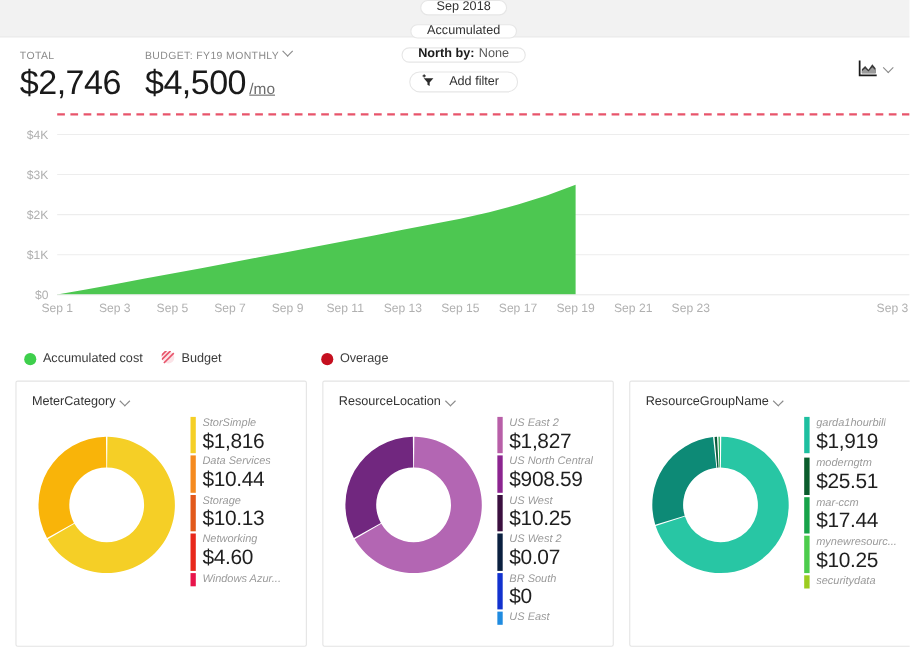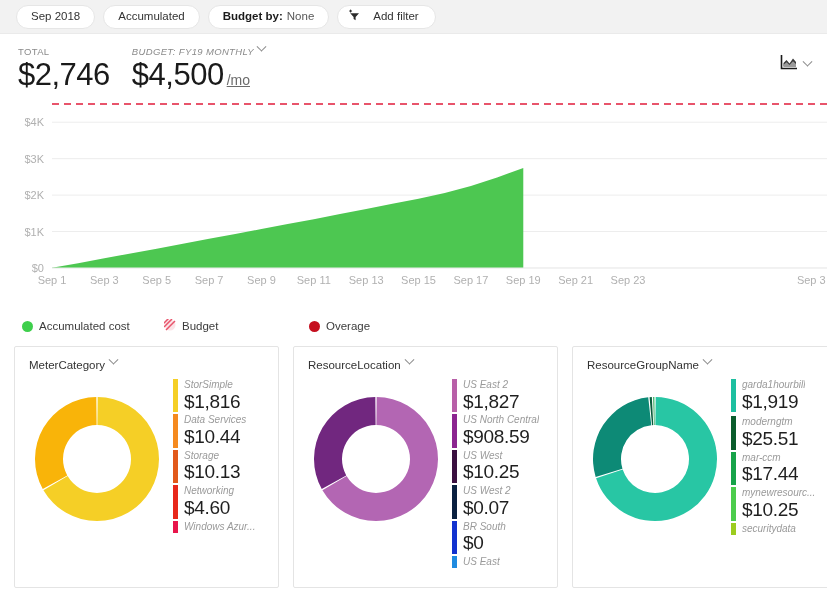--- a/index.html
+++ b/index.html
@@ -12,20 +12,21 @@
 
   
   .toolbar {
     height: 34px;
     background: #f2f2f2;
     display: flex;
     align-items: center;
     gap: 8px;
     padding: 0 0 0 16px;
     border-bottom: 1px solid #eaeaea;
+    flex-direction: column;
   }
   .pill {
     height: 24px;
     background: #ffffff;
     border: 1px solid #e6e6e6;
     border-radius: 13px;
     display: flex;
     align-items: center;
     padding: 0 14px;
     font-size: 11.5px;
@@ -52,21 +53,21 @@
   .stat-cap {
     font-size: 9.5px;
     letter-spacing: 0.35px;
     color: #8a8a8a;
     text-transform: uppercase;
     display: flex;
     align-items: flex-start;
     gap: 4px;
     margin-bottom: 1px;
   }
-  .stat-cap.clickable { cursor: pointer; font-style: italic; }
+  .stat-cap.clickable { cursor: pointer; }
   .stat-val {
     font-size: 31px;
     color: #1a1a1a;
     line-height: 1.12;
     letter-spacing: -0.5px;
     display: flex;
     align-items: baseline;
     text-align: center;
   }
   .stat-suffix {
@@ -133,21 +134,21 @@
     height: 242px;
     overflow: hidden;
     position: relative;
     flex: 0 0 auto;
   }
   .card-title {
     font-size: 11.5px;
     color: #333333;
     padding: 12px 0 0 14px;
     display: flex;
-    align-items: flex-start;
+    align-items: flex-end;
     gap: 5px;
     cursor: pointer;
   }
   .card-body {
     display: flex;
     padding: 6px 0 0 6px;
     height: 200px;
   }
   .donut-col {
     width: 152px;
@@ -192,21 +193,21 @@
 <body>
 
 <div class="toolbar">
   <div class="pill">
     <span>Sep 2018</span>
   </div>
   <div class="pill">
     <span>Accumulated</span>
   </div>
   <div class="pill">
-    <span class="gb-label">Budget by:</span>
+    <span class="gb-label">North by:</span>
     <span class="gb-value">None</span>
   </div>
   <div class="pill pill-filter">
     <span class="funnel-icon">
       <svg width="14" height="14" viewBox="0 0 14 14">
         <path d="M2.2 5.2 L11 5.2 L7.6 9.0 L7.6 12.2 L5.6 11.0 L5.6 9.0 Z" fill="#2b2b2b"></path>
         <path d="M2.6 2.0 L2.6 4.0 M1.6 3.0 L3.6 3.0" stroke="#2b2b2b" stroke-width="1.1" stroke-linecap="round"></path>
       </svg>
     </span>
     <span>Add filter</span>
@@ -269,21 +270,21 @@
       <text x="418.55405405405406" y="188" text-anchor="middle" font-family="&quot;Liberation Sans&quot;, sans-serif" font-size="11" fill="#b0b0b0">Sep 15</text>
       <text x="470.9189189189189" y="188" text-anchor="middle" font-family="&quot;Liberation Sans&quot;, sans-serif" font-size="11" fill="#b0b0b0">Sep 17</text>
       <text x="523.2837837837837" y="188" text-anchor="middle" font-family="&quot;Liberation Sans&quot;, sans-serif" font-size="11" fill="#b0b0b0">Sep 19</text>
       <text x="575.6486486486486" y="188" text-anchor="middle" font-family="&quot;Liberation Sans&quot;, sans-serif" font-size="11" fill="#b0b0b0">Sep 21</text>
       <text x="628.0135135135135" y="188" text-anchor="middle" font-family="&quot;Liberation Sans&quot;, sans-serif" font-size="11" fill="#b0b0b0">Sep 23</text>
       <text x="811.2905405405405" y="188" text-anchor="middle" font-family="&quot;Liberation Sans&quot;, sans-serif" font-size="11" fill="#b0b0b0">Sep 3</text>
     </svg>
 </div>
 
 <div class="legend">
-  <div class="leg-item" style="width:142px">
+  <div class="leg-item" style="width:125px">
     <span class="leg-dot" style="background: rgb(62, 207, 76);"></span>
     <span>Accumulated cost</span>
   </div>
   <div class="leg-item" style="width:145px">
     <span>
       <svg width="12" height="12" viewBox="0 0 12 12">
         <circle cx="6" cy="6" r="5.5" fill="#fbe3e7"></circle>
         <path d="M0 8 L8 0 M2 11 L11 2 M-1 5 L5 -1" stroke="#e8546b" stroke-width="1.5"></path>
       </svg>
     </span>

